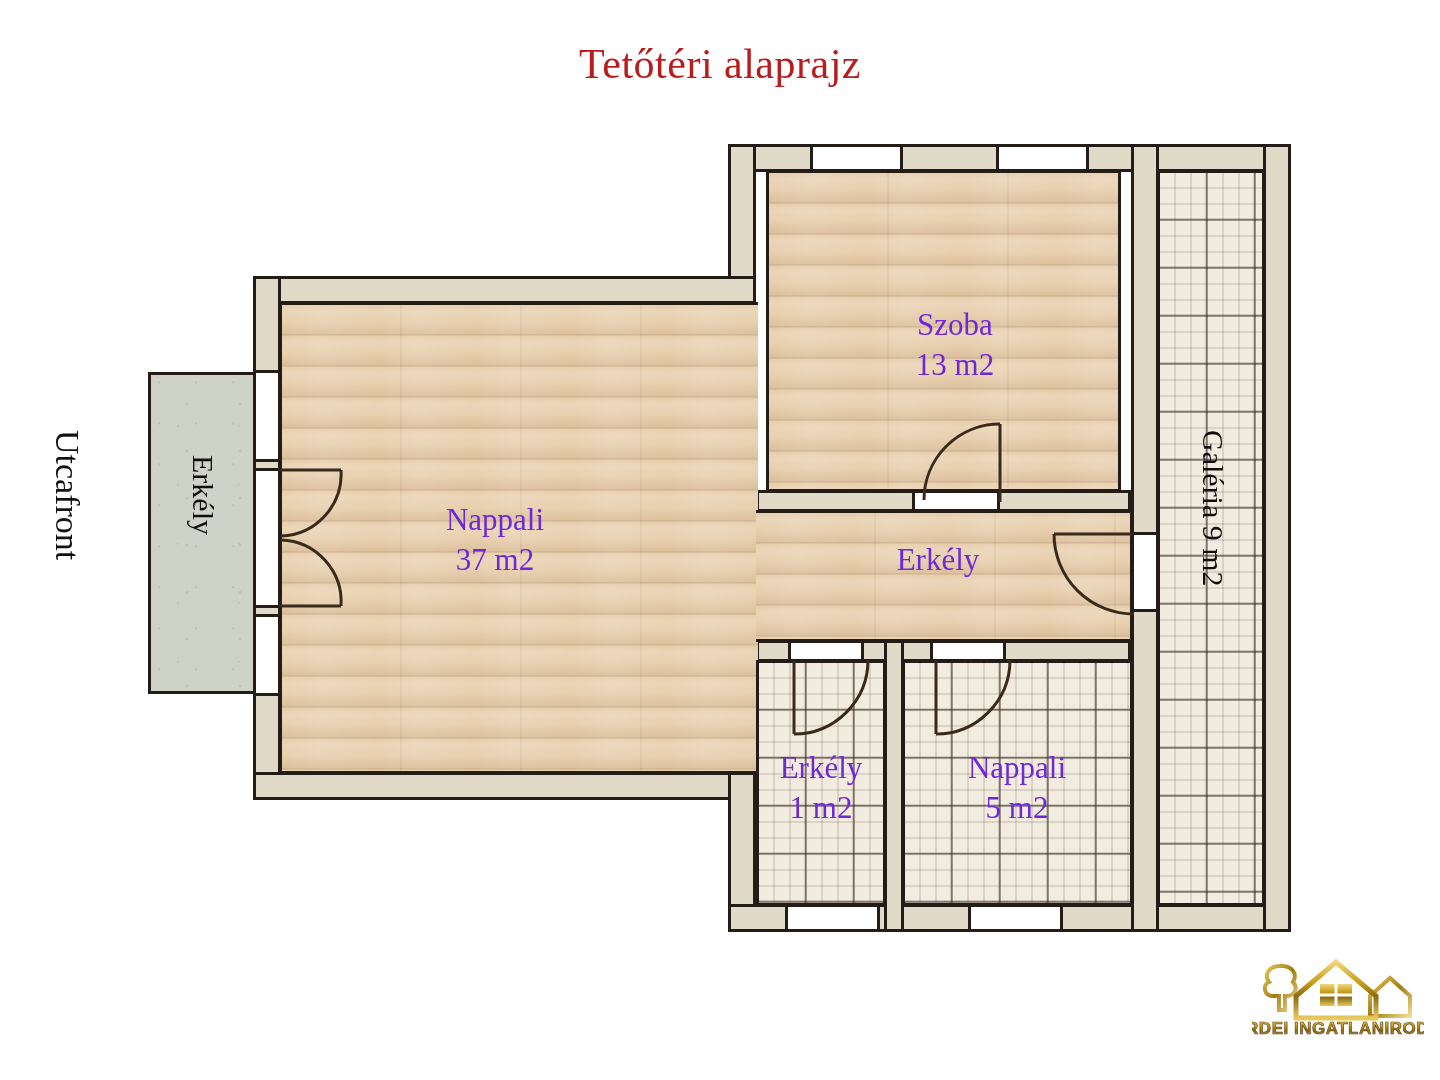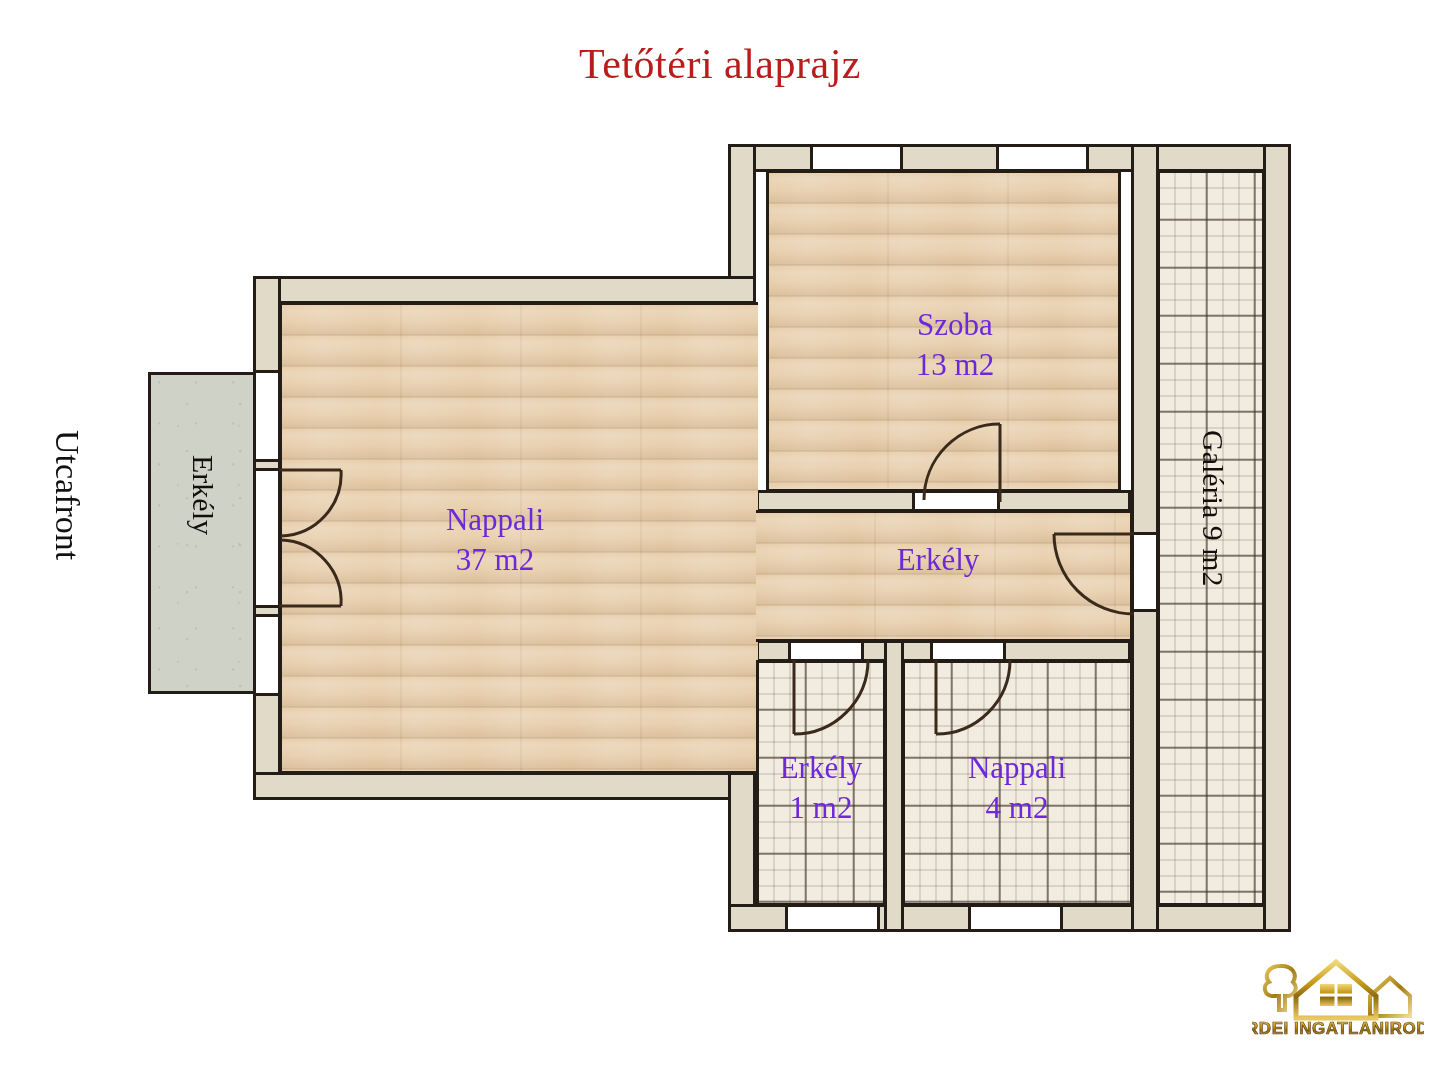--- a/index.html
+++ b/index.html
@@ -263,21 +263,21 @@
     <span class="ln">Erkély</span>
   </div>
 
   <div class="room-label" style="left:721px;top:748px;width:200px;">
     <span class="ln">Erkély</span>
     <span class="ln">1 m2</span>
   </div>
 
   <div class="room-label" style="left:917px;top:748px;width:200px;">
     <span class="ln">Nappali</span>
-    <span class="ln">4 m2</span>
+    <span class="ln">5 m2</span>
   </div>
 
   <div class="vlabel" id="label-galeria">Galéria 9 m2</div>
 
   <div id="logo">
     <svg width="172" height="92" viewBox="0 0 172 92">
       <defs>
         <linearGradient id="gold" x1="0" y1="0" x2="0" y2="1">
           <stop offset="0%" stop-color="#f0d77a"></stop>
           <stop offset="38%" stop-color="#c79a16"></stop>

